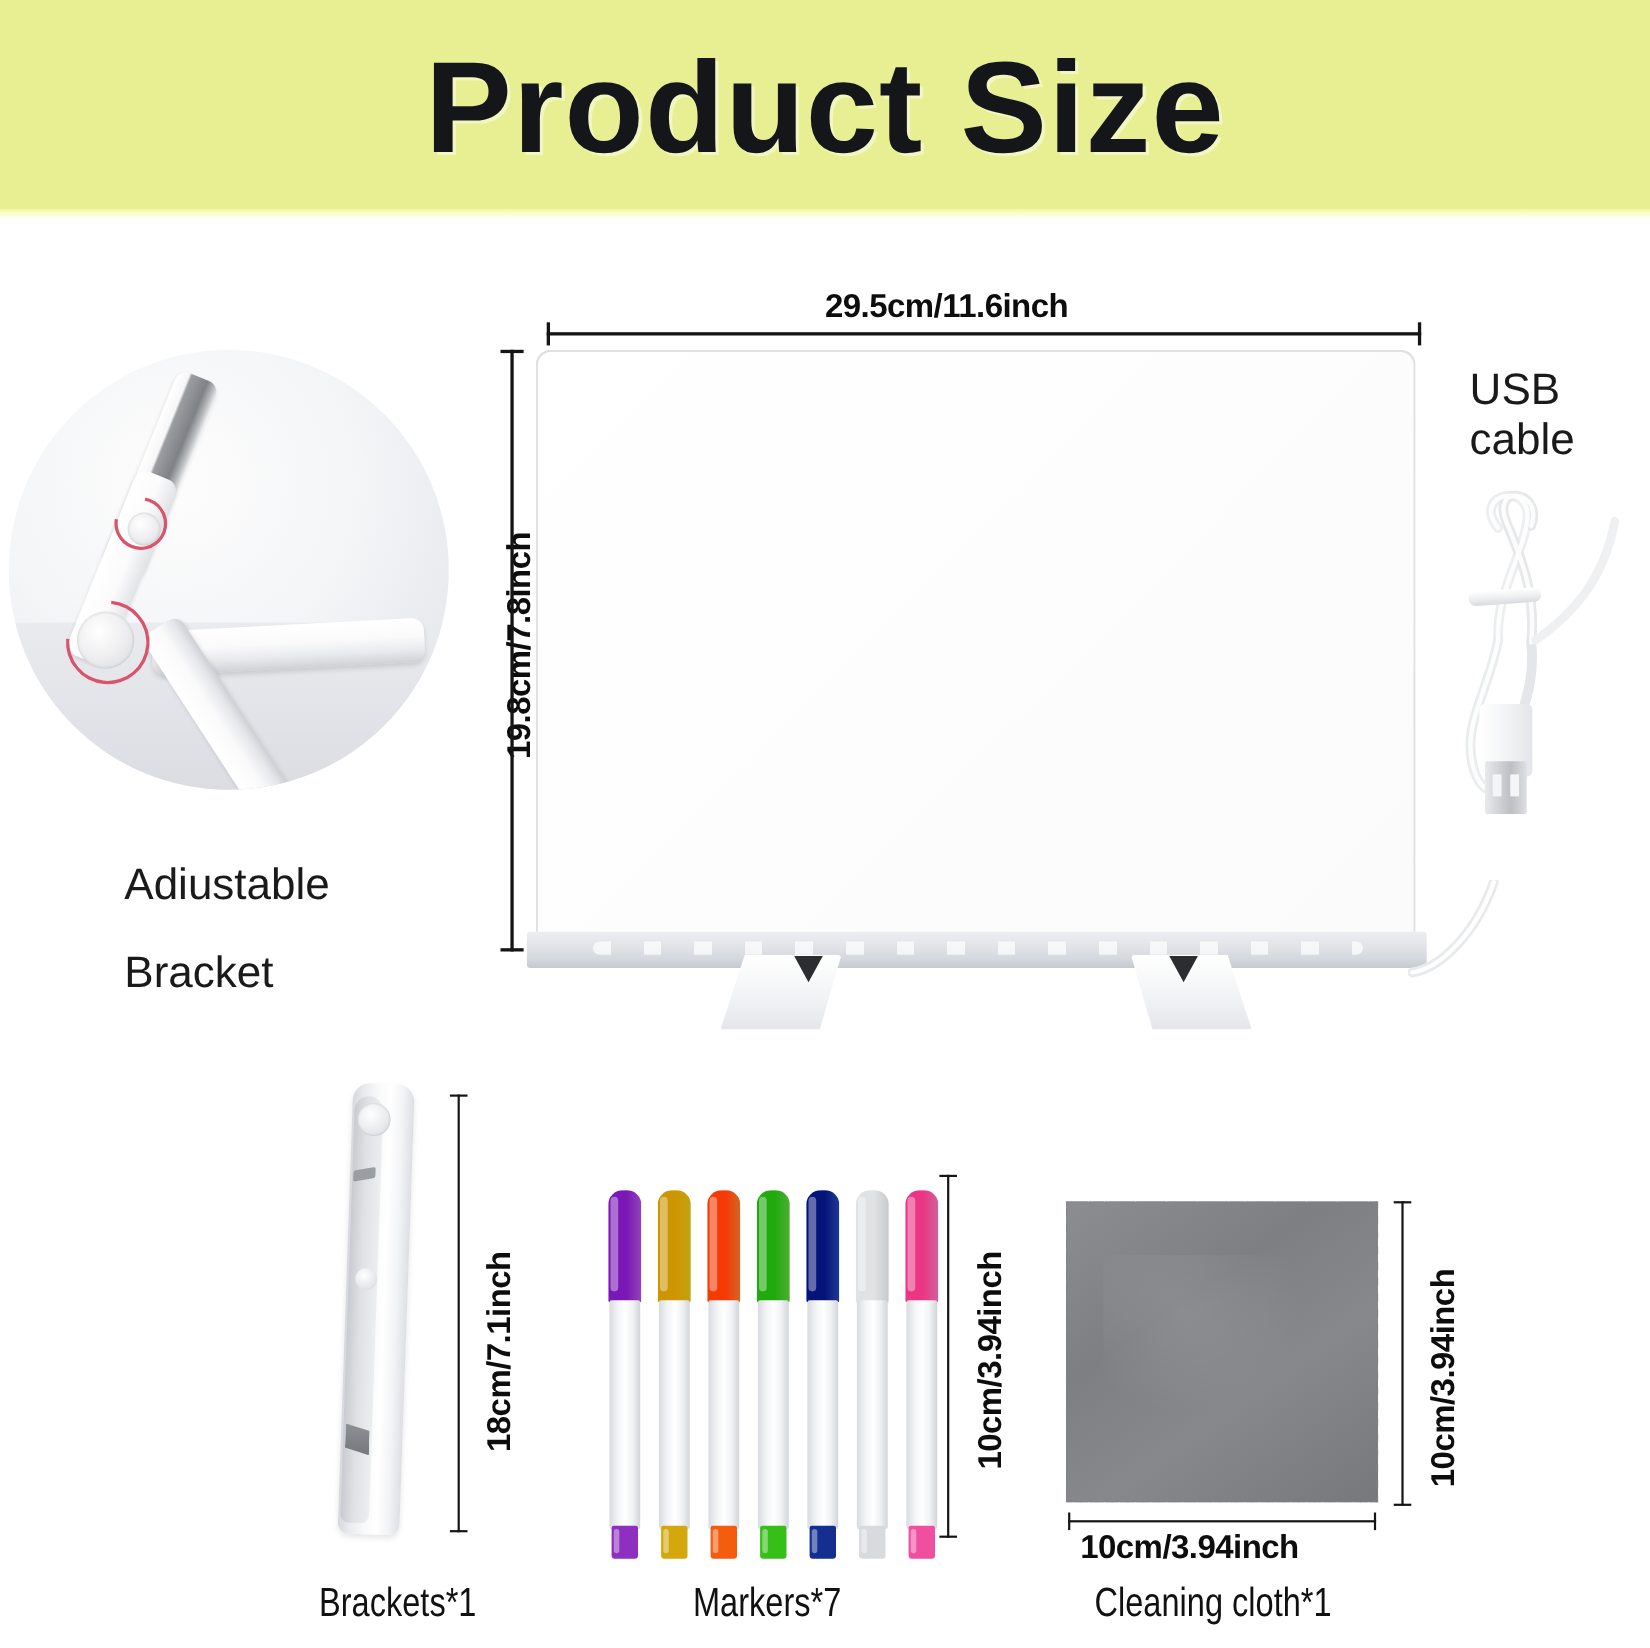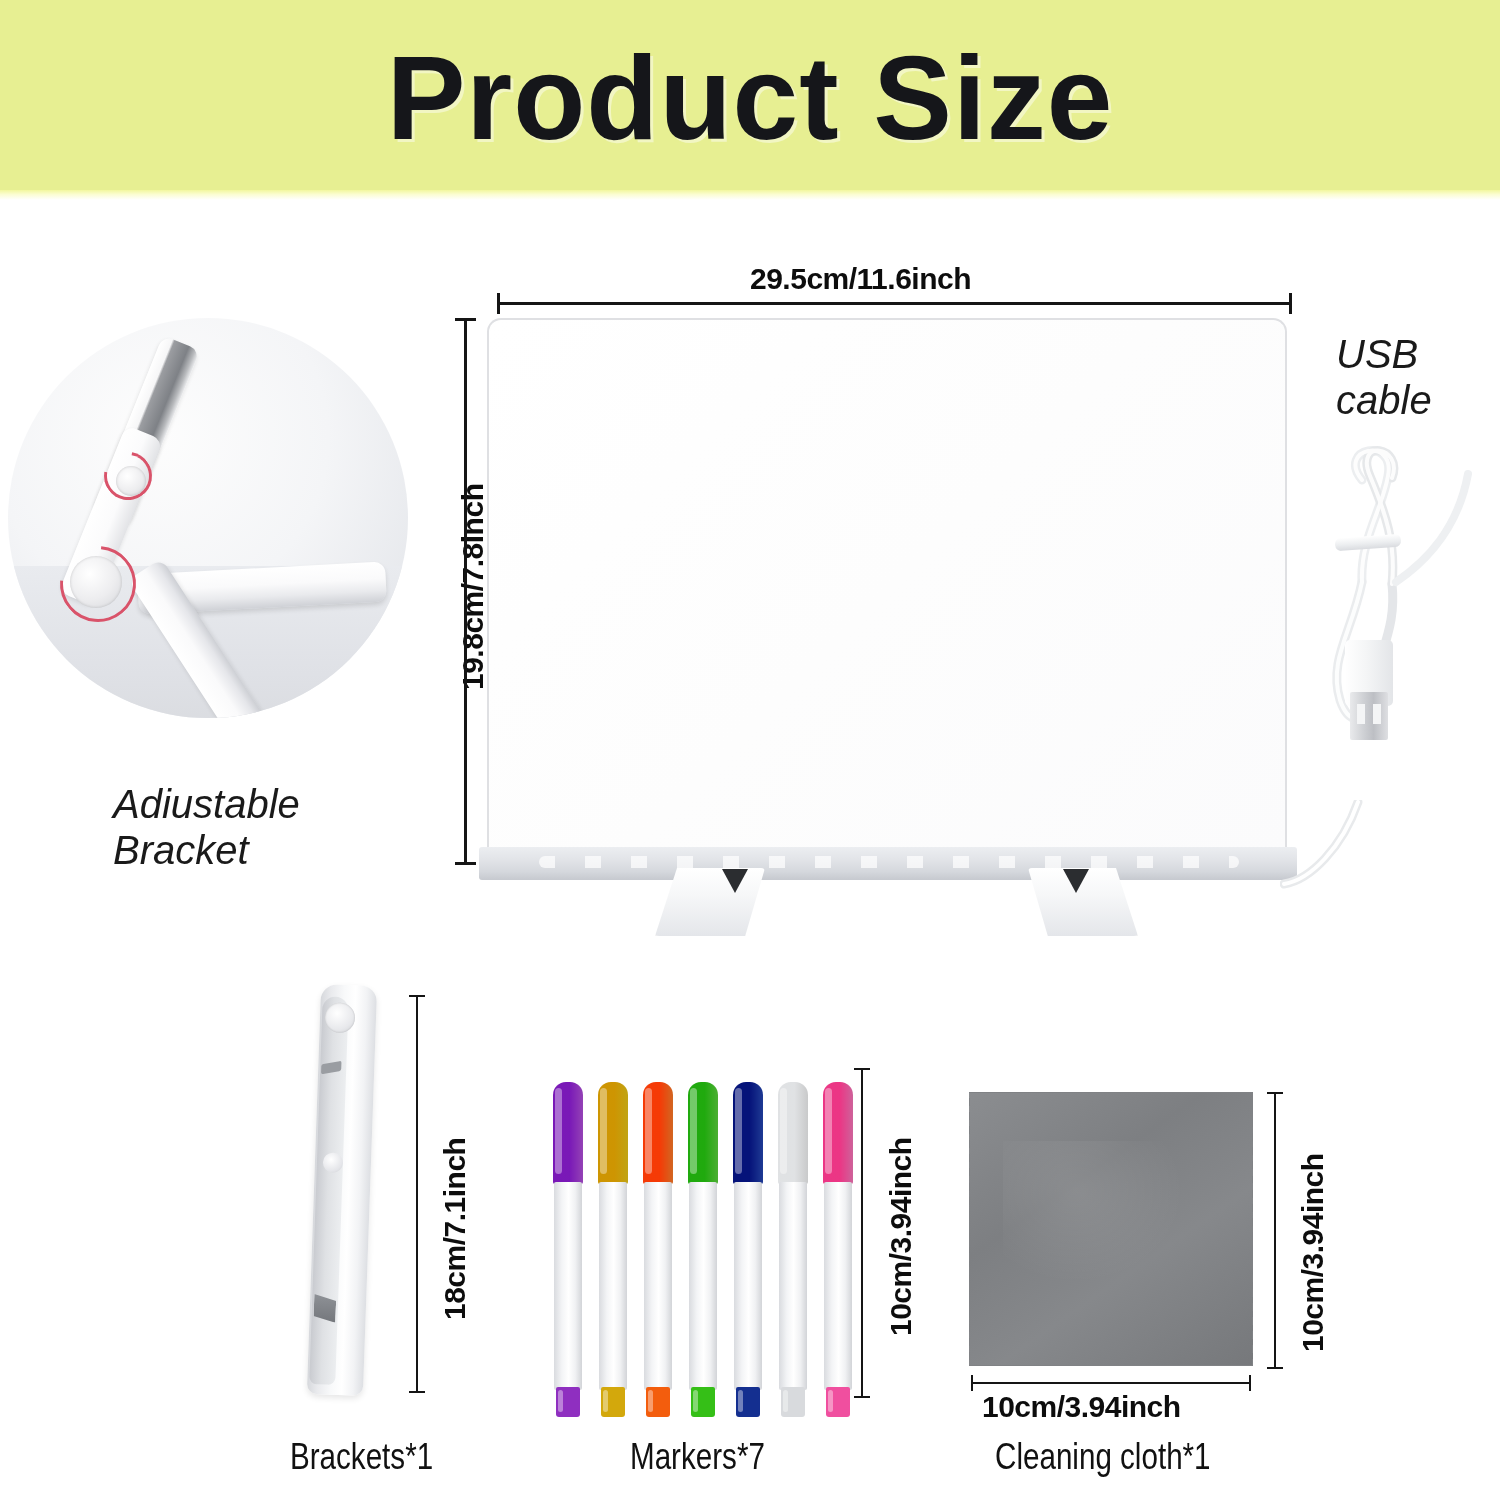--- a/index.html
+++ b/index.html
@@ -63,21 +63,20 @@
     color: #0d0d0d;
   }
   .dim-text.vert {
     transform-origin: 0 0;
     transform: rotate(-90deg);
   }
   .part-name {
     font-size: 40px;
     color: #1a1a1a;
     letter-spacing: 0px;
-    font-style: italic;
   }
   .part-caption {
     font-size: 37px;
     color: #111111;
     transform: scaleX(0.8);
     transform-origin: left center;
     letter-spacing: 0px;
   }
 
   
@@ -498,21 +497,21 @@
     <div class="arm-right-foot"></div>
     <div class="arm arm-down"></div>
     <div class="arm-down-foot"></div>
     <div class="hinge hinge-small"></div>
     <div class="hinge hinge-big"></div>
     <div class="redring redring-1"></div>
     <div class="redring redring-2"></div>
   </div>
 
   <div class="lbl part-name" style="left:113px; top:782px;">Adiustable</div>
-  <div class="lbl part-name" style="left:113px; top:828px;">Bracket</div>
+  <div class="lbl part-name" style="left:113px; top:862px;">Bracket</div>
 
   <div class="lbl dim-text" style="left:750px; top:262px;text-align:right;">29.5cm/11.6inch</div>
   <div class="dimline-h" style="left:497px; top:302px; width:795px;"></div>
 
   <div class="lbl dim-text vert" style="left:456px; top:690px;">19.8cm/7.8inch</div>
   <div class="dimline-v" style="left:464px; top:318px; height:547px;"></div>
 
   <div class="stand-arm-grey"></div>
   <div class="stand-arm-white"></div>
   <div class="stand-leg stand-leg-l"></div>

